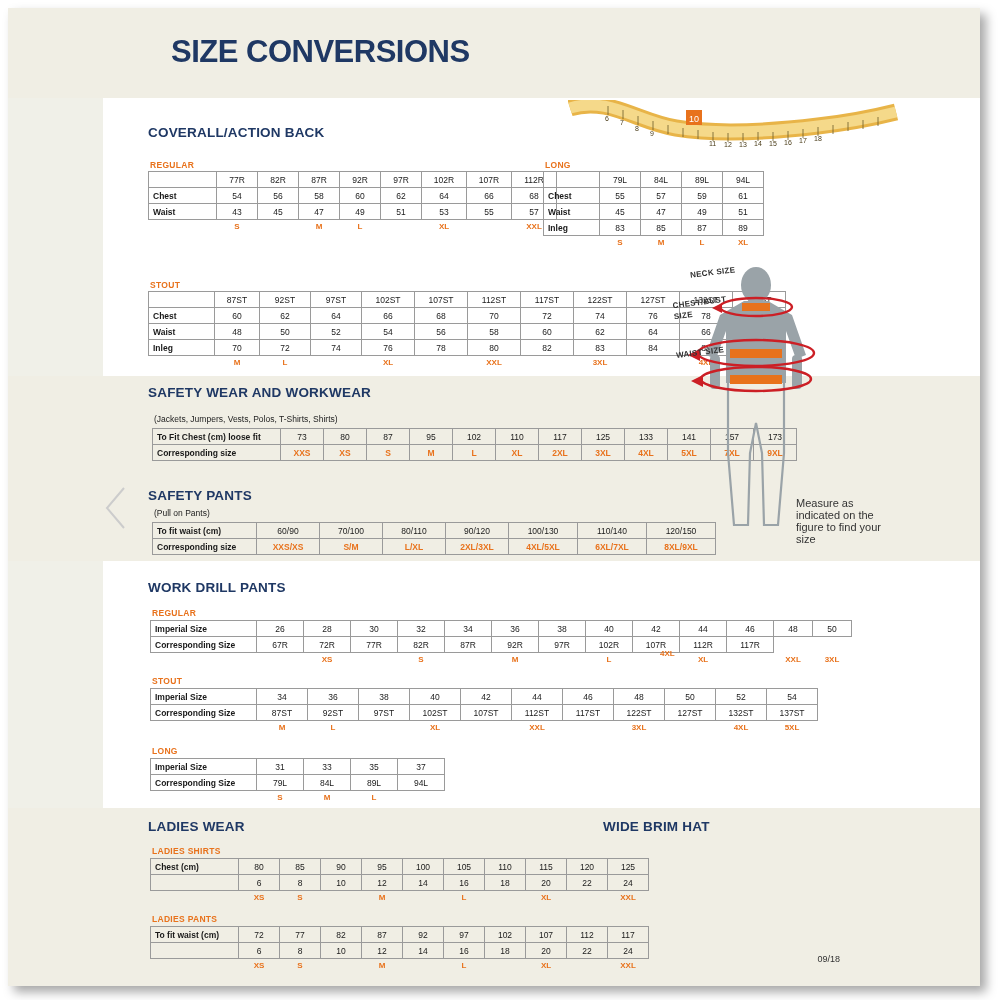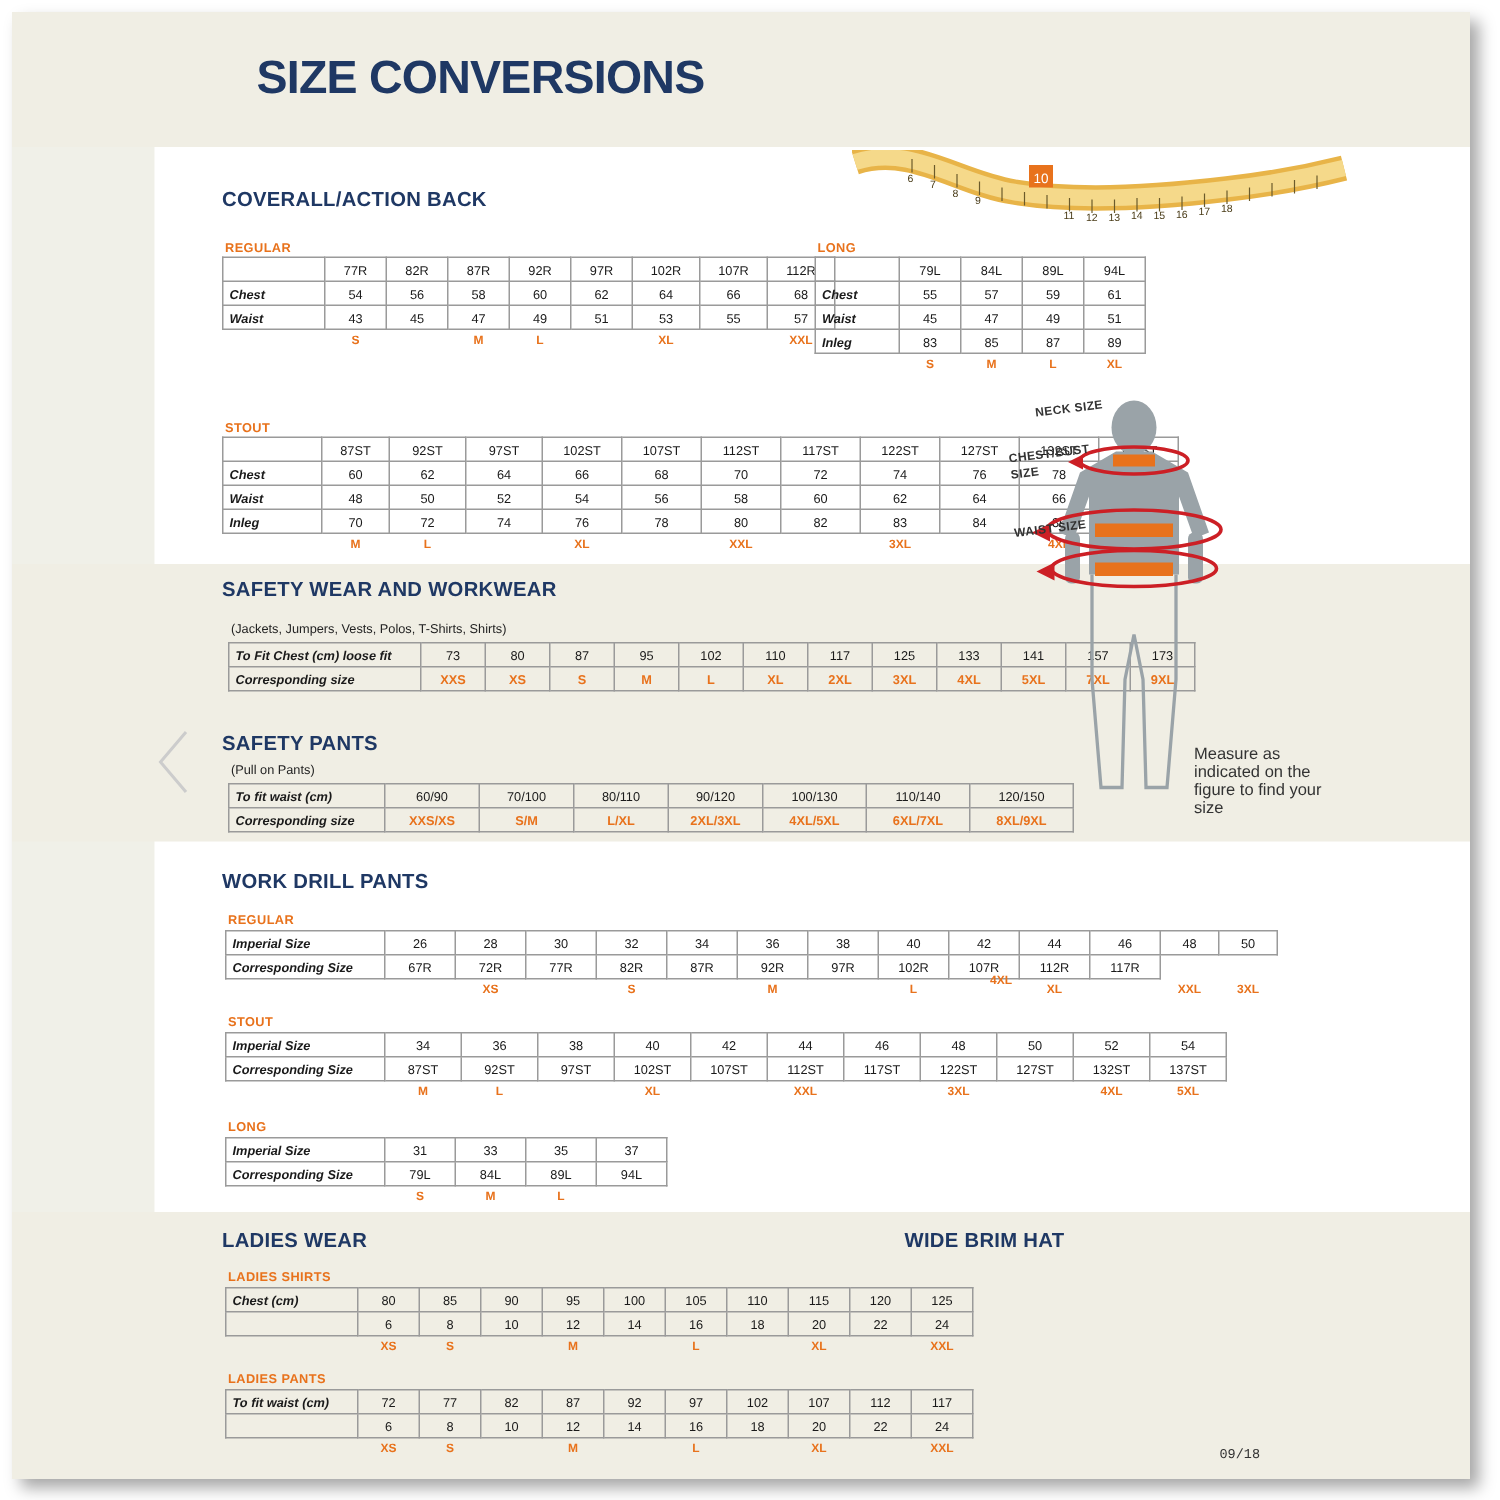--- a/index.html
+++ b/index.html
@@ -90,21 +90,20 @@
     padding: 1px 3px;
     text-align: center;
     height: 13px;
     line-height: 12px;
     white-space: nowrap;
   }
   table.sz td.rh {
     text-align: left;
     font-weight: bold;
     padding-left: 4px;
-    font-style: italic;
   }
   table.sz td.noborder {
     border: none;
   }
   table.sz tr.sizerow td {
     border: none;
     color: #e8721c;
     font-weight: bold;
     font-size: 8px;
     height: 12px;
@@ -133,24 +132,23 @@
     width: 90px;
   }
   
   .tape {
     position: absolute;
     left: 560px; top: 92px;
     width: 330px; height: 60px;
   }
   .footer-code {
     position: absolute;
-    right: 140px; bottom: 11px;
+    right: 140px; bottom: 22px;
     font-size: 9px;
     color: #333;
-    font-family: Liberation Mono, monospace;
   }
   .arrow-left {
     position: absolute;
     left: 96px; top: 478px;
     width: 22px; height: 44px;
   }
 </style>
 </head>
 <body>
 

